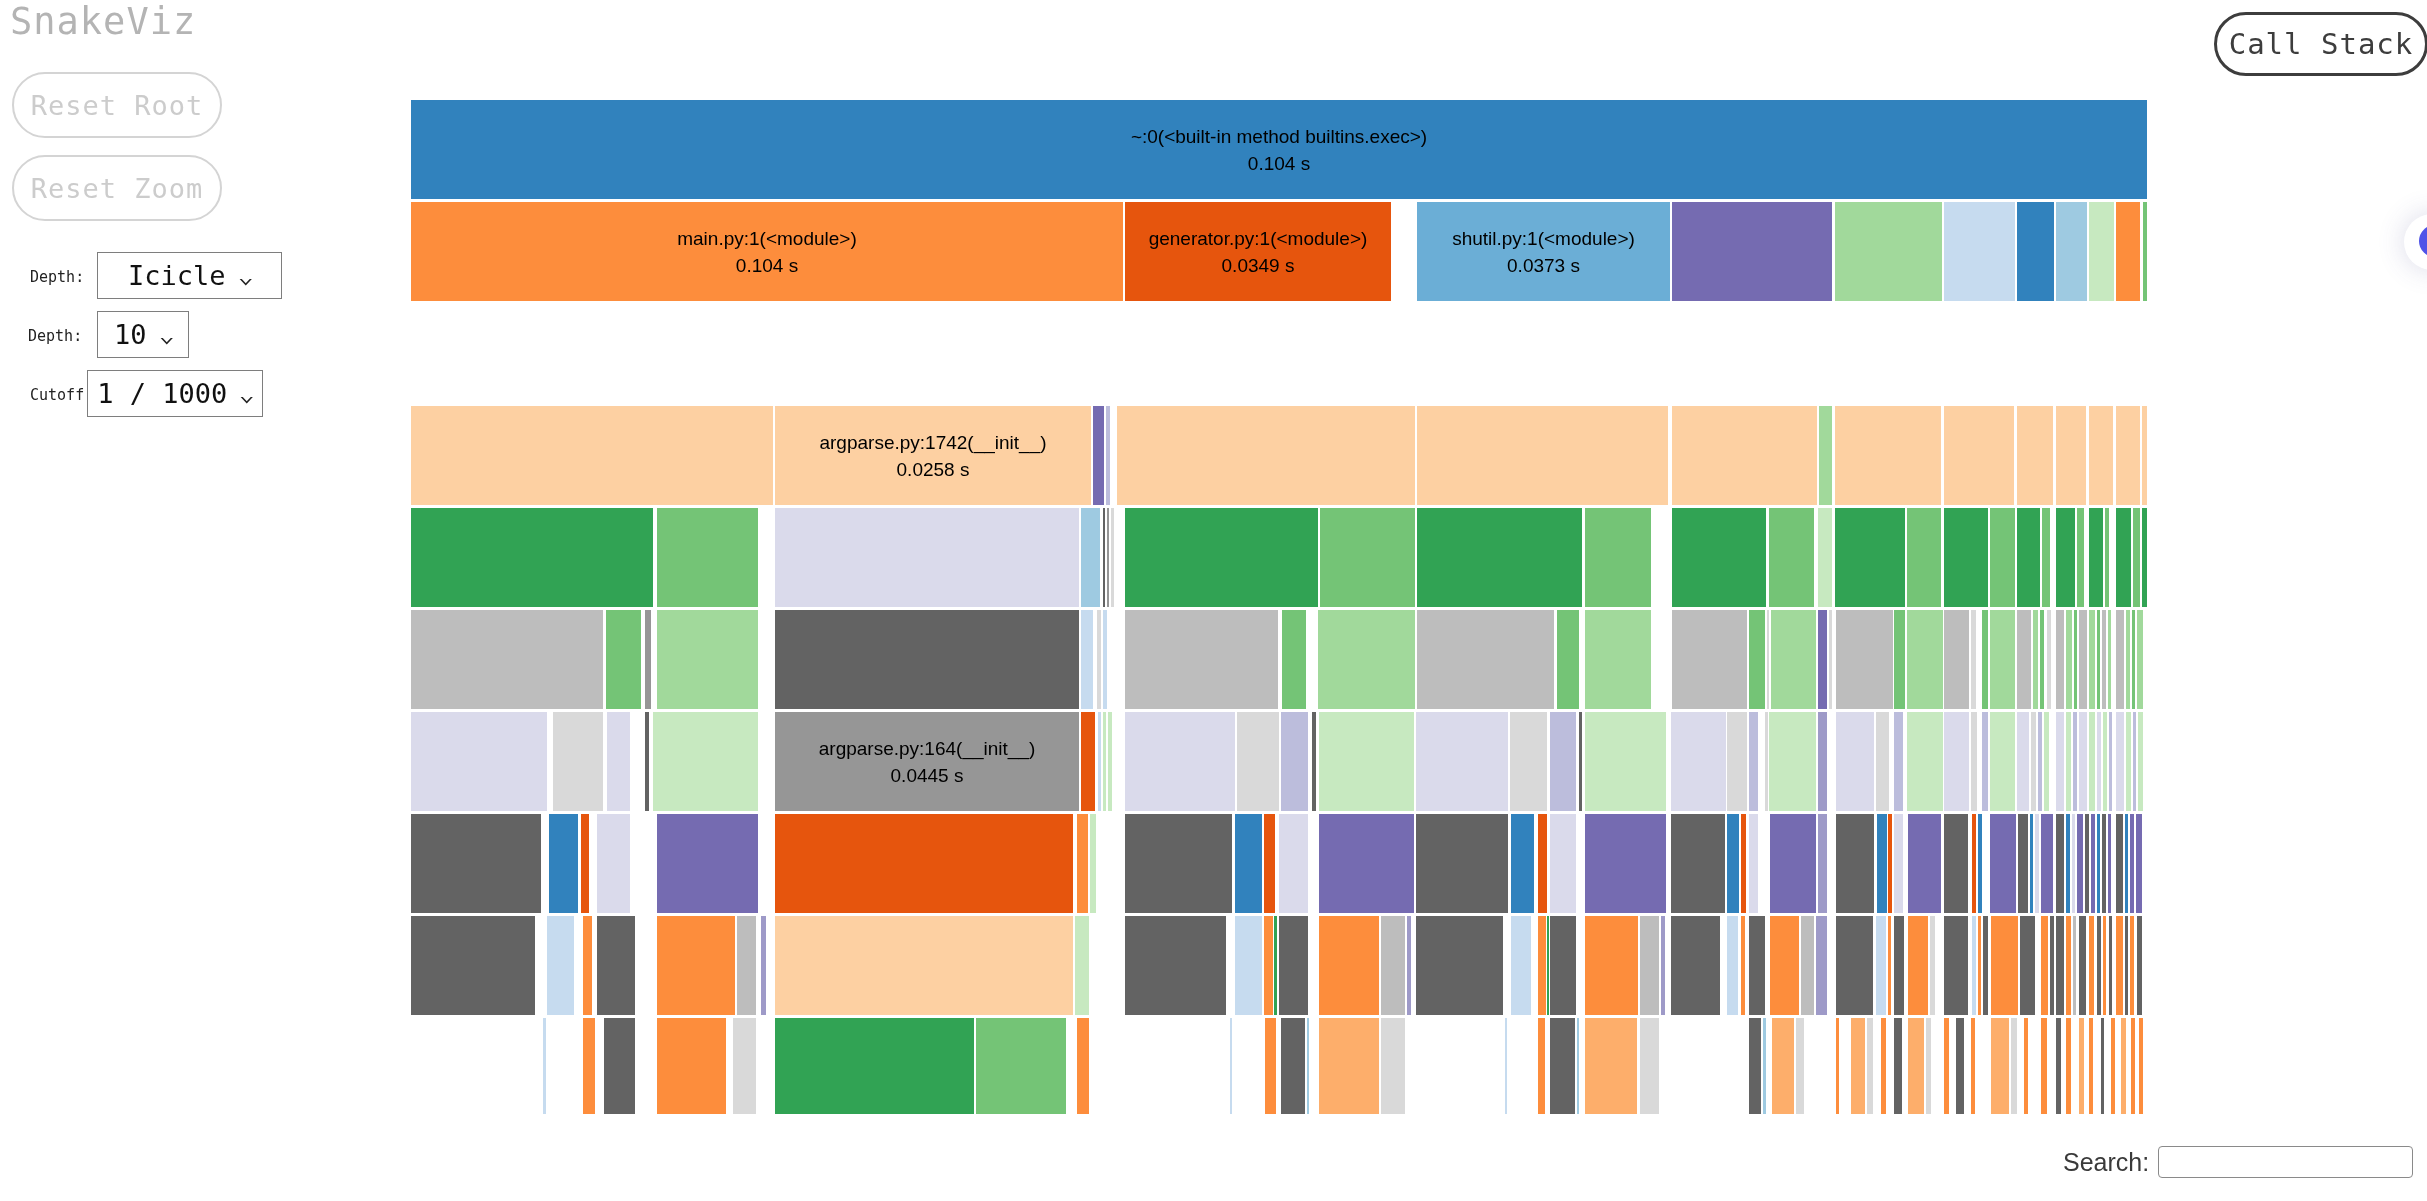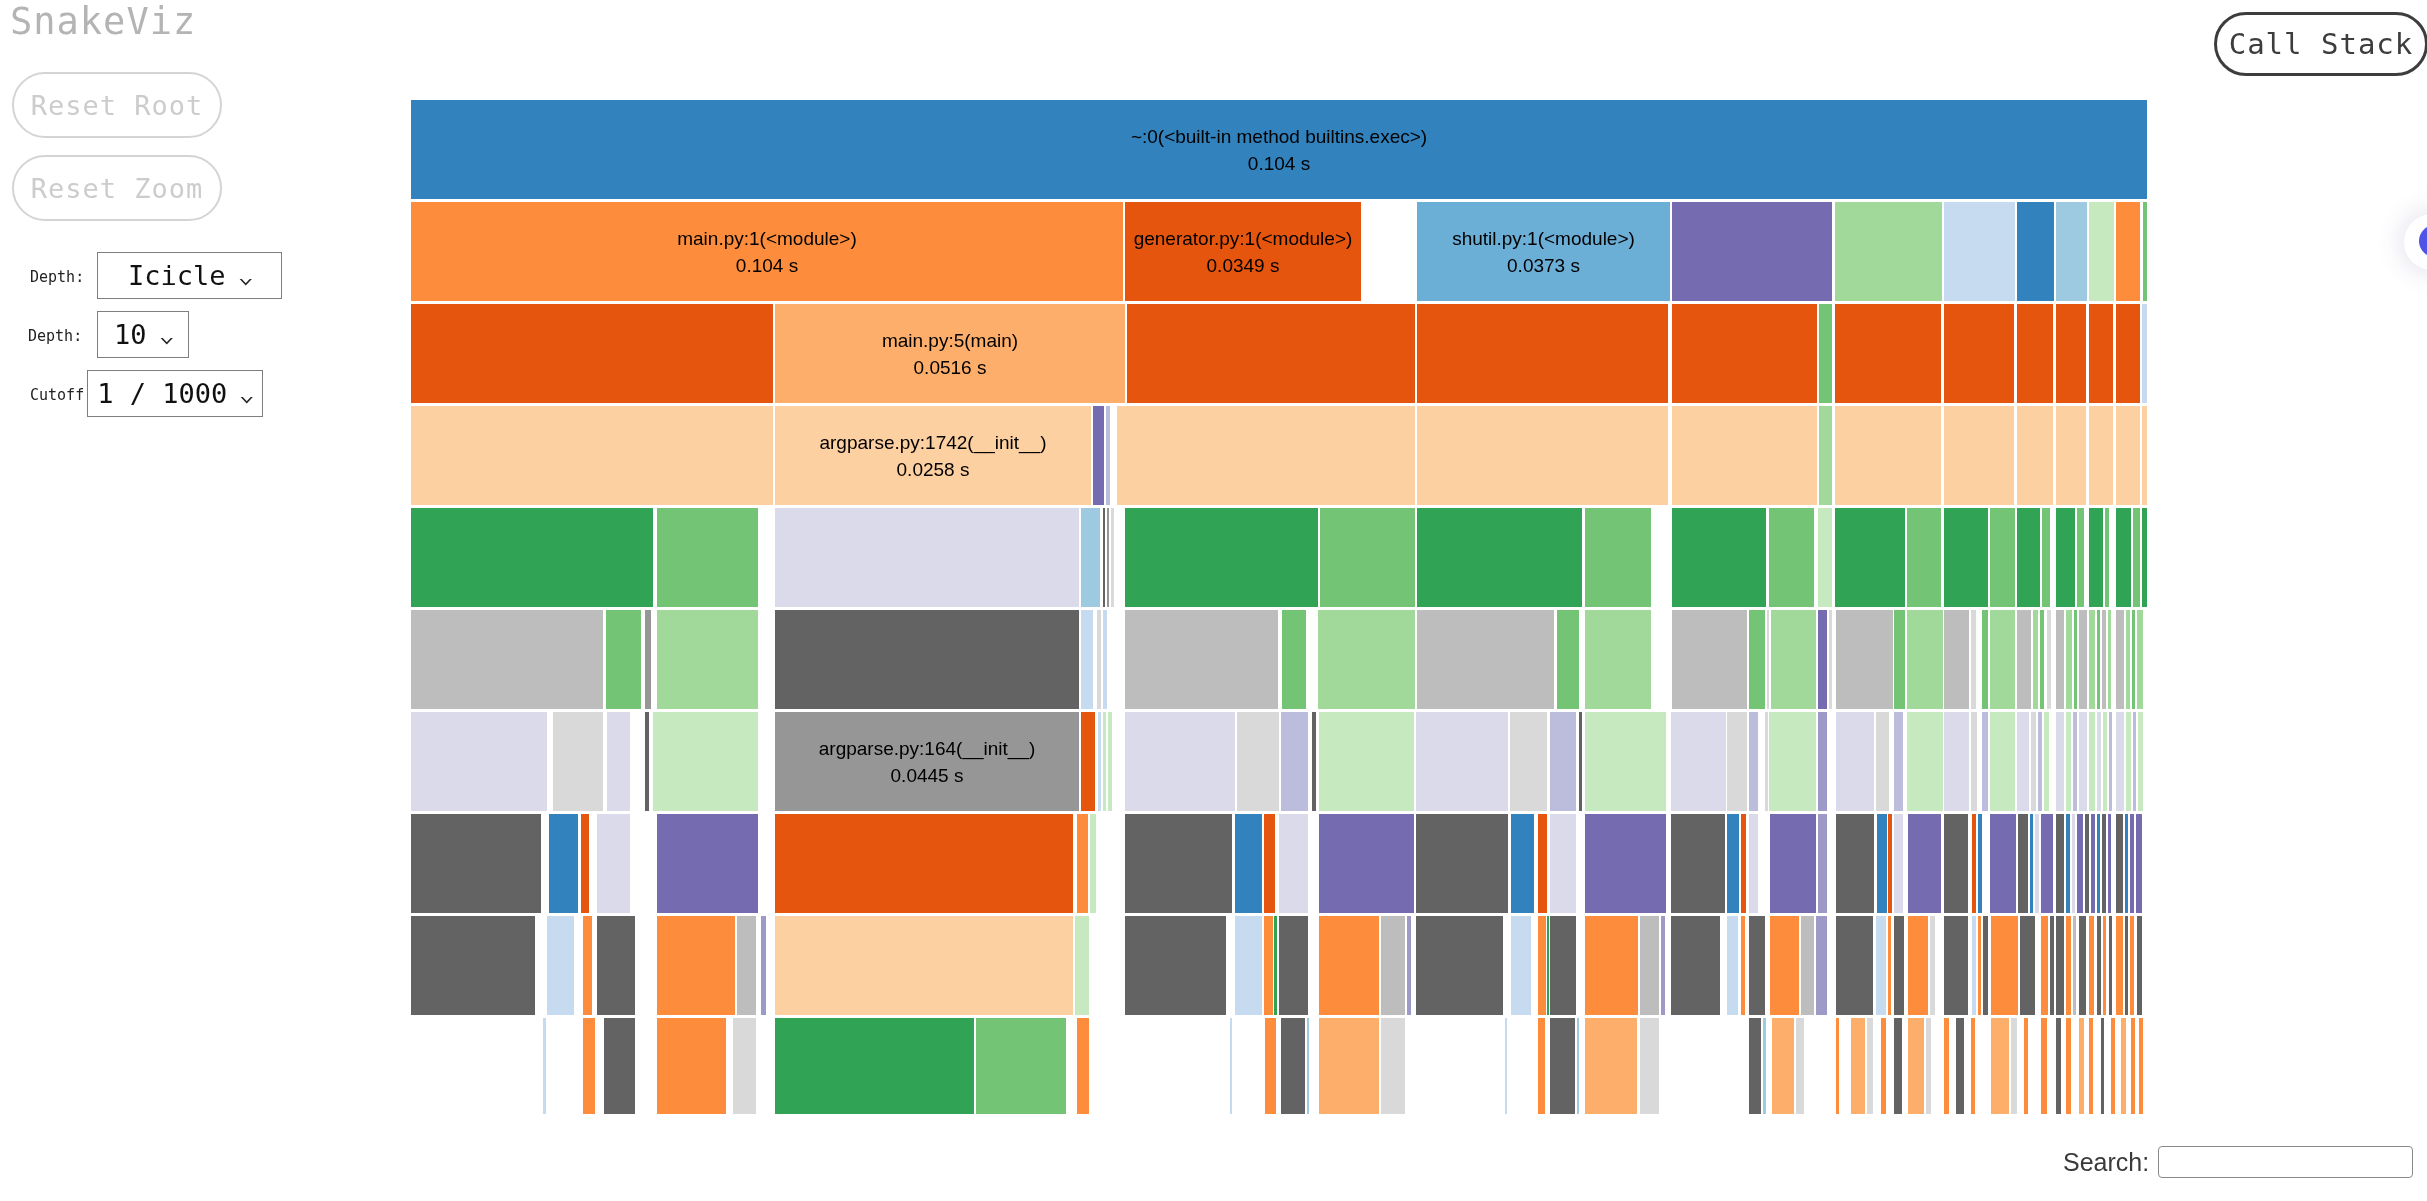--- a/index.html
+++ b/index.html
@@ -102,54 +102,36 @@
       <div class="seg" style="left: 0px; width: 1736px; background: rgb(49, 130, 189);">
         <div class="seg-name">~:0(&lt;built-in method builtins.exec&gt;)</div>
         <div class="seg-time">0.104 s</div>
       </div>
     </div>
     <div class="icicle-row" style="top: 102px; height: 99px;">
       <div class="seg" style="left: 0px; width: 712px; background: rgb(253, 141, 60);">
         <div class="seg-name">main.py:1(&lt;module&gt;)</div>
         <div class="seg-time">0.104 s</div>
       </div>
-      <div class="seg" style="left: 714px; width: 236px; background: rgb(230, 85, 13);">
+      <div class="seg" style="left: 714px; width: 266px; background: rgb(230, 85, 13);">
         <div class="seg-name">generator.py:1(&lt;module&gt;)</div>
         <div class="seg-time">0.0349 s</div>
       </div>
       <div class="seg" style="left: 1006px; width: 253px; background: rgb(107, 174, 214);">
         <div class="seg-name">shutil.py:1(&lt;module&gt;)</div>
         <div class="seg-time">0.0373 s</div>
       </div>
       <div class="seg" style="left: 1261px; width: 160px; background: rgb(117, 107, 177);"></div>
       <div class="seg" style="left: 1424px; width: 107px; background: rgb(161, 217, 155);"></div>
       <div class="seg" style="left: 1533px; width: 71px; background: rgb(198, 219, 239);"></div>
       <div class="seg" style="left: 1606px; width: 37px; background: rgb(49, 130, 189);"></div>
       <div class="seg" style="left: 1645px; width: 31px; background: rgb(158, 202, 225);"></div>
       <div class="seg" style="left: 1678px; width: 25px; background: rgb(199, 233, 192);"></div>
       <div class="seg" style="left: 1705px; width: 24px; background: rgb(253, 141, 60);"></div>
       <div class="seg" style="left: 1732px; width: 4px; background: rgb(116, 196, 118);"></div>
-    </div>
-    <div class="icicle-row" style="top: 204px; height: 99px;">
-      <div class="seg" style="left: 0px; width: 362px; background: rgb(230, 85, 13);"></div>
-      <div class="seg" style="left: 364px; width: 350px; background: rgb(253, 174, 107);">
-        <div class="seg-name">main.py:5(main)</div>
-        <div class="seg-time">0.0516 s</div>
-      </div>
-      <div class="seg" style="left: 716px; width: 288px; background: rgb(230, 85, 13);"></div>
-      <div class="seg" style="left: 1006px; width: 251px; background: rgb(230, 85, 13);"></div>
-      <div class="seg" style="left: 1261px; width: 145px; background: rgb(230, 85, 13);"></div>
-      <div class="seg" style="left: 1408px; width: 13px; background: rgb(116, 196, 118);"></div>
-      <div class="seg" style="left: 1424px; width: 106px; background: rgb(230, 85, 13);"></div>
-      <div class="seg" style="left: 1533px; width: 70px; background: rgb(230, 85, 13);"></div>
-      <div class="seg" style="left: 1606px; width: 36px; background: rgb(230, 85, 13);"></div>
-      <div class="seg" style="left: 1645px; width: 30px; background: rgb(230, 85, 13);"></div>
-      <div class="seg" style="left: 1678px; width: 24px; background: rgb(230, 85, 13);"></div>
-      <div class="seg" style="left: 1705px; width: 24px; background: rgb(230, 85, 13);"></div>
-      <div class="seg" style="left: 1731px; width: 5px; background: rgb(198, 219, 239);"></div>
     </div>
     <div class="icicle-row" style="top: 306px; height: 99px;">
       <div class="seg" style="left: 0px; width: 362px; background: rgb(253, 208, 162);"></div>
       <div class="seg" style="left: 364px; width: 316px; background: rgb(253, 208, 162);">
         <div class="seg-name">argparse.py:1742(__init__)</div>
         <div class="seg-time">0.0258 s</div>
       </div>
       <div class="seg" style="left: 682px; width: 11px; background: rgb(117, 107, 177);"></div>
       <div class="seg" style="left: 695px; width: 4px; background: rgb(188, 189, 220);"></div>
       <div class="seg" style="left: 706px; width: 298px; background: rgb(253, 208, 162);"></div>

